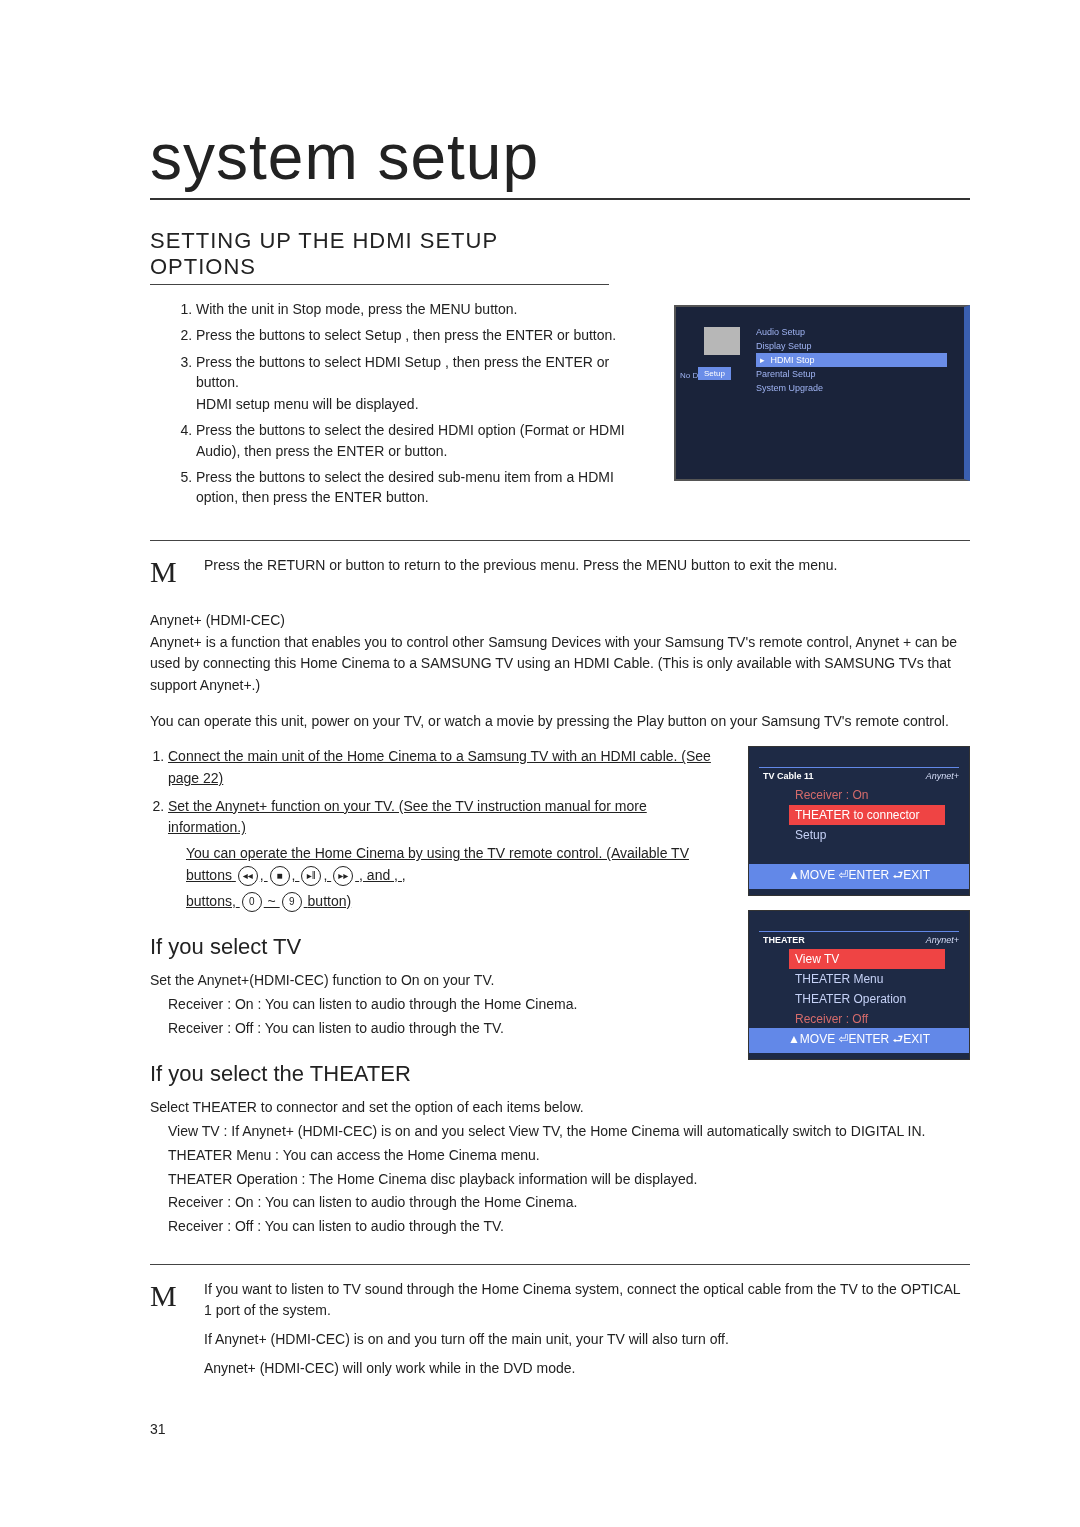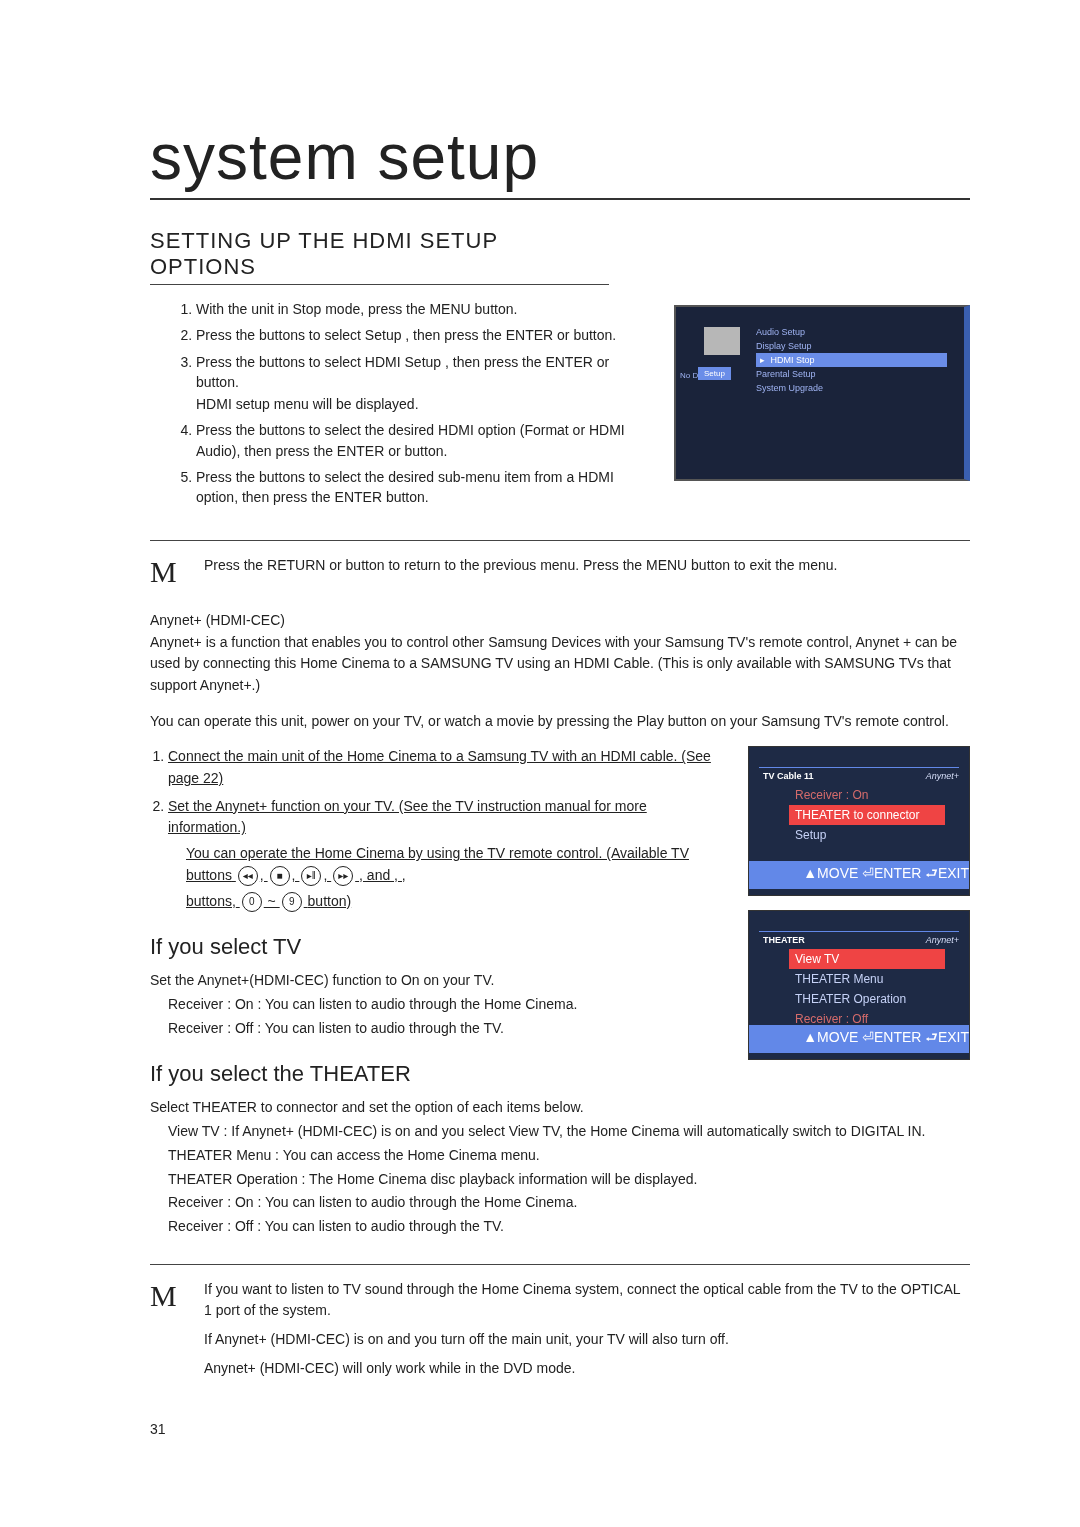--- a/index.html
+++ b/index.html
@@ -81,21 +81,21 @@
     font-size:8px; position:relative; border:1px solid #333; margin-bottom:14px;
   }
   .osdsmall .bar { position:absolute; top:8px; left:10px; right:10px; height:12px; border-bottom:1px solid #6288e8;}
   .osdsmall .bar-logo { position:absolute; right:10px; top:4px; color:#d6def8; font-style:italic; font-size:9px;margin-top:20px;}
   .osdsmall .hdr { position:absolute; top:24px; left:14px; font-size:9px; font-weight:bold; color:#fff;}
   .osdsmall .menu { position:absolute; top:38px; left:40px; right:24px; font-size:12px;}
   .osdsmall .menu div { padding:3px 6px; color:#c6d2f7; }
   .osdsmall .menu div.sel { background:#ef4444; color:#fff;}
   .osdsmall .menu .recv { color:#d46b6b; }
   .osdsmall .menu .recv span { color:#d46b6b;}
-  .osdsmall .foot { position:absolute; bottom:6px; left:0; right:0; text-align:right; background:#6288e8; color:#fff; font-size:14px; padding:2px 0;}
+  .osdsmall .foot { position:absolute; bottom:6px; left:0; right:0; text-align:center; background:#6288e8; color:#fff; font-size:12px; padding:2px 0;}
   .h3 { font-size:22px; margin:18px 0 6px; }
   .bodytext { font-size:14px; line-height:1.55; }
   .bodytext .line { margin-bottom:2px; }
   .circ {
     display:inline-flex; align-items:center; justify-content:center;
     width:18px; height:18px; border:1px solid #222; border-radius:50%;
     font-size:10px; vertical-align:middle; margin:0 2px;
   }
   .pagenum { font-size:14px; margin-top:34px; }
 </style>

